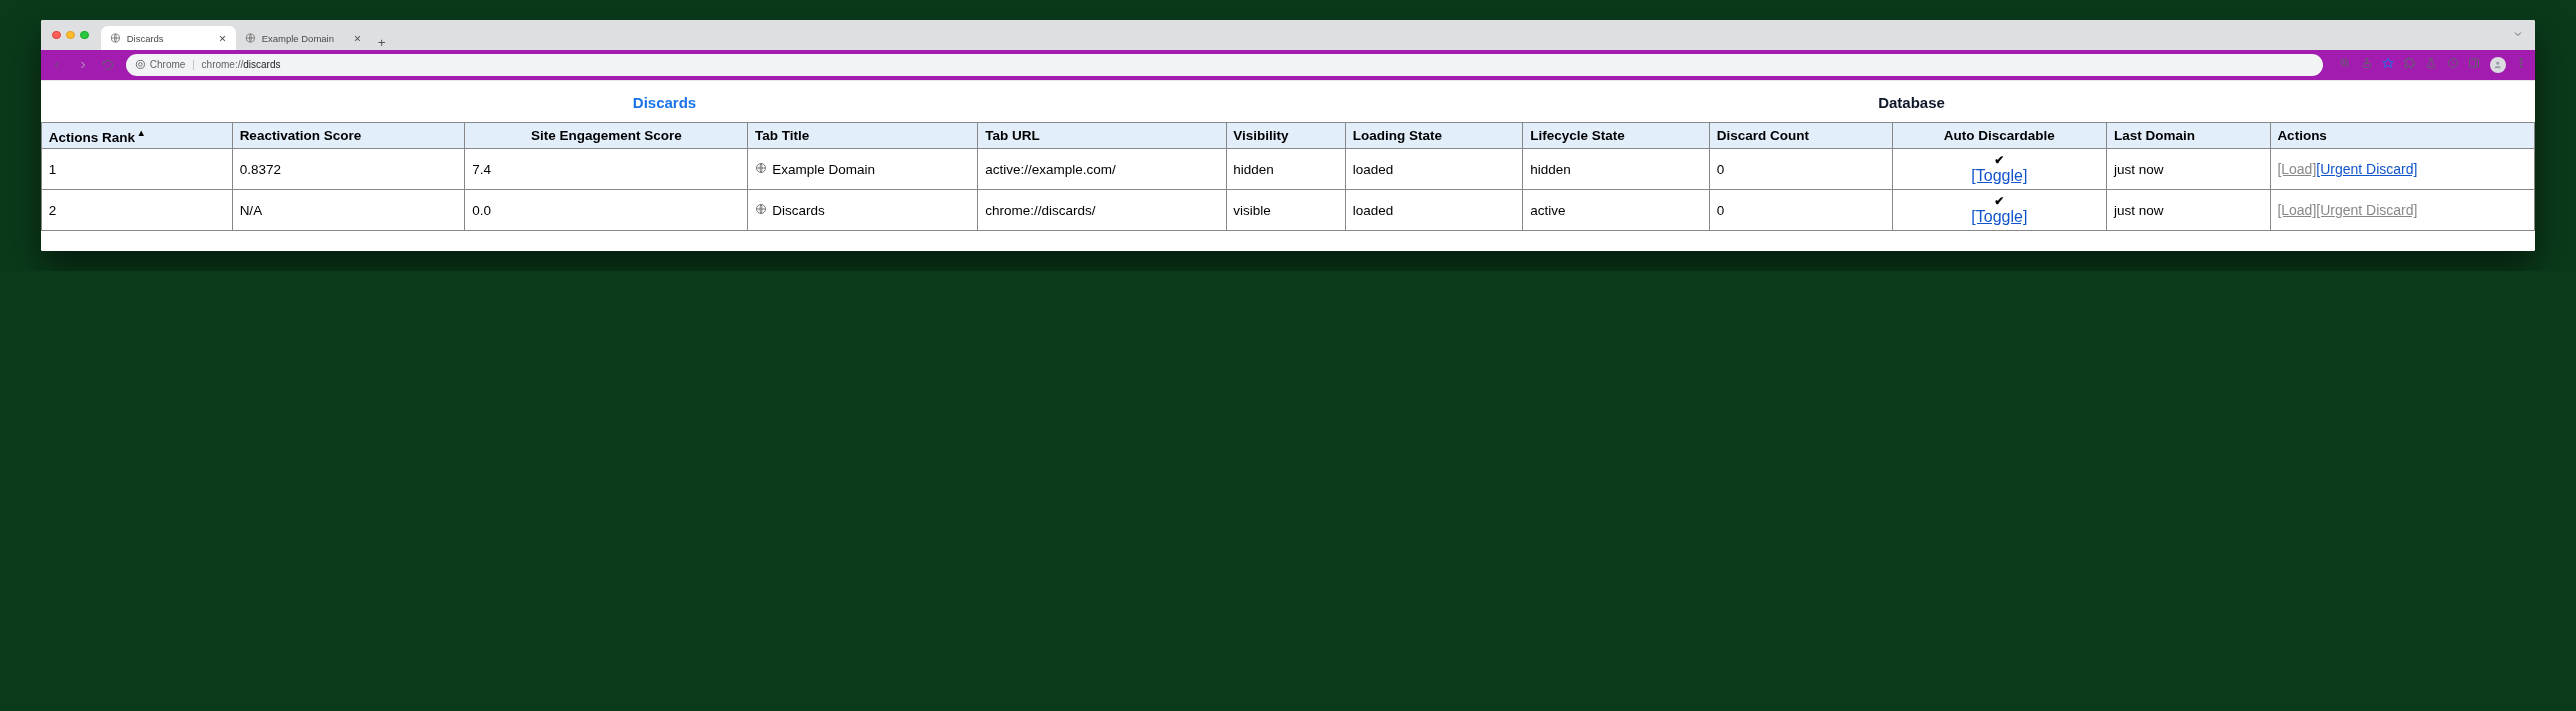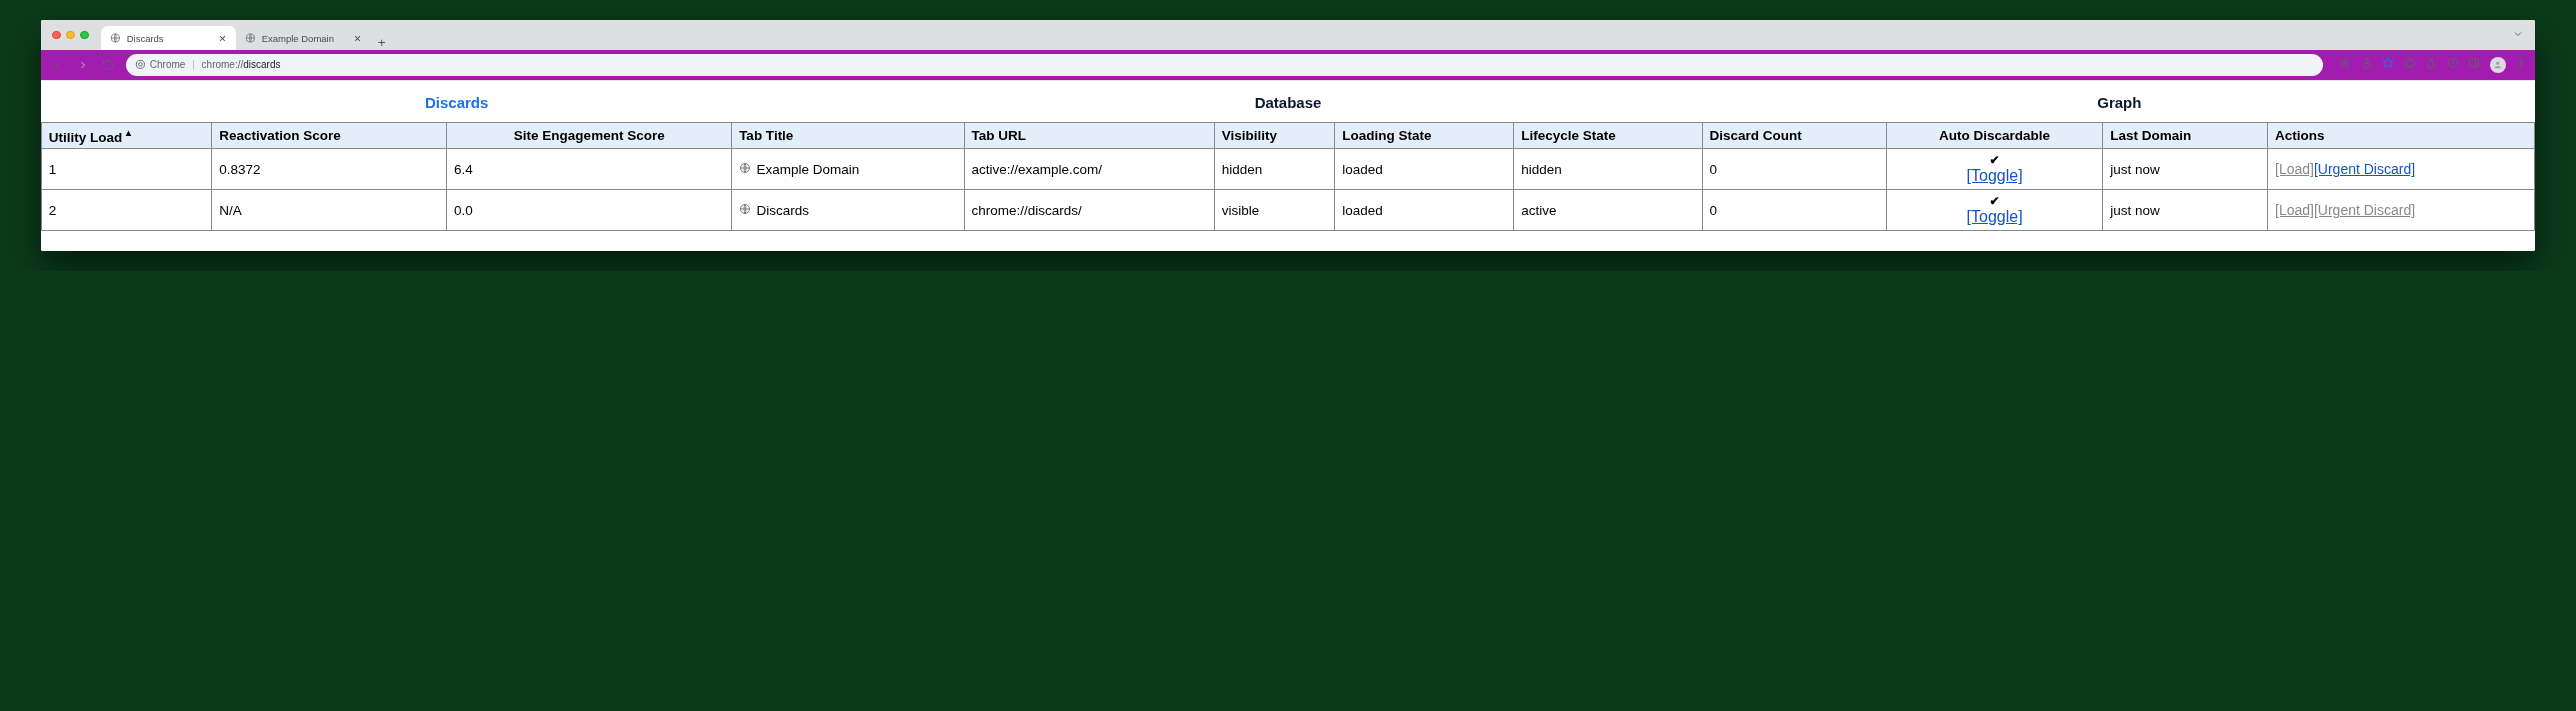--- a/index.html
+++ b/index.html
@@ -244,46 +244,45 @@
             <circle cx="12" cy="12" r="2"></circle>
             <circle cx="12" cy="19" r="2"></circle>
           </svg></span>
     </div>
   </div>
 
   <div class="content">
     <div class="pagenav">
       <div class="pagenav-item active">Discards</div>
       <div class="pagenav-item">Database</div>
-      <div class="pagenav-item">Graph</div>
     </div>
 
 
     <table class="discards">
       <thead>
         <tr>
-          <th><span>Utility Load</span><span class="sort-ind">▲</span></th>
+          <th><span>Actions Rank</span><span class="sort-ind">▲</span></th>
           <th>Reactivation Score</th>
           <th class="center">Site Engagement Score</th>
           <th>Tab Title</th>
           <th>Tab URL</th>
           <th>Visibility</th>
           <th>Loading State</th>
           <th>Lifecycle State</th>
           <th>Discard Count</th>
           <th class="center">Auto Discardable</th>
           <th>Last Domain</th>
           <th>Actions</th>
         </tr>
       </thead>
       <tbody>
         <tr>
           <td>1</td>
           <td>0.8372</td>
-          <td>6.4</td>
+          <td>7.4</td>
           <td>
             <div class="cell-icon-text">
               <span><svg class="globe-svg" viewBox="0 0 24 24" fill="none" stroke="#777" stroke-width="2">
                     <circle cx="12" cy="12" r="9"></circle>
                     <path d="M3 12h18M12 3c2.5 3 2.5 15 0 18M12 3c-2.5 3-2.5 15 0 18"></path>
                   </svg></span>
               <span>Example Domain</span>
             </div>
           </td>
           <td>active://example.com/</td>

